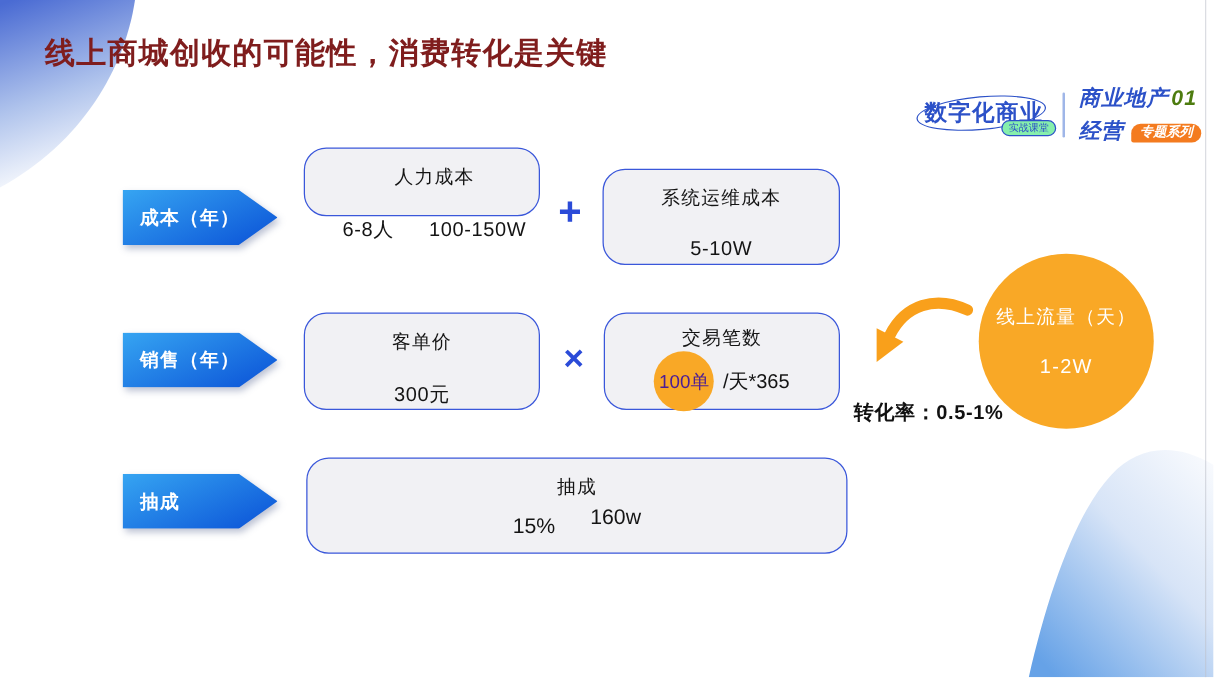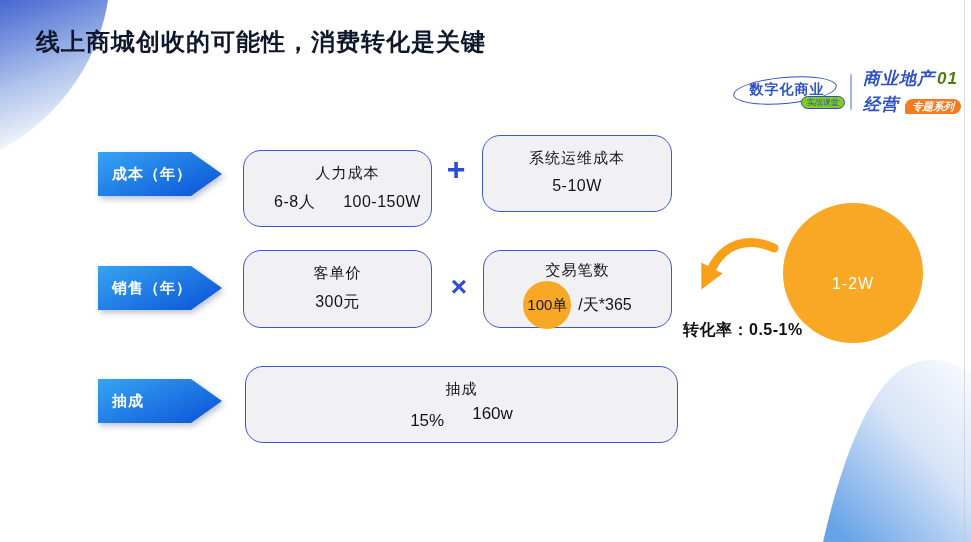--- a/index.html
+++ b/index.html
@@ -10,45 +10,45 @@
     overflow:hidden;
   }
   .deco { position:absolute; pointer-events:none; }
   .deco-tl { top:0; left:0; }
   .deco-br { bottom:0; right:0; }
   .edge-line { position:absolute; left:964px; top:0; width:1px; height:542px;
     background:rgba(190,193,202,0.55); }
 
   .title {
     position:absolute; left:36px; top:26px;
-    font-size:24px; font-weight:bold; color:#0f172a; letter-spacing:1px;
+    font-size:24px; font-weight:bold; color:#7f1d1d; letter-spacing:1px;
     white-space:nowrap;
   }
 
   
   .company {
     position:absolute; top:38px; right:35px;
     font-size:19px; font-weight:bold; color:#E0251B; letter-spacing:2px;
   }
   .badges {
     position:absolute; top:70px; right:10px;
     display:flex; align-items:center; gap:11px;
   }
   .badge-left { position:relative; width:104px; height:38px;
     display:flex; align-items:center; justify-content:center; }
   .badge-left .ellipse {
     position:absolute; left:-2px; top:4px; width:104px; height:27px;
     border:1.5px solid #2C51C8; border-radius:50%;
     transform:rotate(-5deg);
   }
-  .program-text { font-size:14px; font-weight:bold; color:#2C51C8;
+  .program-text { font-size:18px; font-weight:bold; color:#2C51C8;
     letter-spacing:1px; position:relative; top:-2px; }
   .program-sub {
     position:absolute; right:-6px; bottom:2px;
-    font-size:8px; color:#2C51C8; background:#84cc16;
+    font-size:8px; color:#2C51C8; background:#86efac;
     border:1px solid #2C51C8; border-radius:8px; padding:0px 5px;
     white-space:nowrap;
   }
   .divider { width:2px; height:36px; background:#9FB6E8; border-radius:1px; }
   .badge-right { display:flex; flex-direction:column; line-height:1.1; }
   .badge-right .line1 { font-size:17px; font-weight:bold; font-style:italic;
     color:#2C51C8; letter-spacing:1px; }
   .badge-right .line1 .orange { color:#4d7c0f; margin-left:2px; }
   .badge-right .line2 { display:flex; align-items:flex-end; margin-top:7px; }
   .badge-right .line2 .word { font-size:17px; font-weight:bold;
@@ -73,40 +73,40 @@
   .aw1 { top:152px; } .aw2 { top:266px; } .aw3 { top:379px; }
 
   
   .box {
     position:absolute; background:#F1F1F4;
     border:1.6px solid #3A57DA; border-radius:18px;
     display:flex; flex-direction:column; align-items:center;
     color:#141414;
   }
   .box .box-title { font-size:15px; margin-top:13px; letter-spacing:1px; }
-  .box .box-value { font-size:16px; margin-top:9px; letter-spacing:0.5px; }
-  .b1r1 { left:243px; top:150px; width:189px; height:77px;padding-left:20px; }
+  .box .box-value { font-size:16px; margin-top:23px; letter-spacing:0.5px; }
+  .b1r1 { left:243px; top:118px; width:189px; height:55px;padding-left:20px; }
   .b2r1 { left:482px; top:135px; width:190px; height:77px; }
   .b1r2 { left:243px; top:250px; width:189px; height:78px; }
   .b2r2 { left:483px; top:250px; width:189px; height:78px; }
   .b3   { left:245px; top:366px; width:433px; height:77px; }
   .gap2 { margin-left:28px; }
 
   .op { position:absolute; color:#2B4BD8; font-weight:bold; width:30px;
     text-align:center; }
   .op-plus  { left:441px; top:151px; font-size:32px; }
   .op-times { left:444px; top:271px; font-size:28px; }
 
   
   .b2r2 .box-title { margin-top:10px; }
   .trans-row { display:flex; align-items:center; margin-top:1px; }
   .hl-circle {
     width:48px; height:48px; border-radius:50%; background:#F9A826;
     display:flex; align-items:center; justify-content:center;
-    font-size:15px; color:#0f172a; flex:0 0 auto;
+    font-size:15px; color:#4c1d95; flex:0 0 auto;
   }
   .trans-suffix { font-size:16px; margin-left:7px; }
 
   
   .b3 .comm-row { display:flex; align-items:baseline; margin-top:12px; }
   .b3 .comm-v1 { font-size:17px; }
   .b3 .comm-v2 { font-size:17px; margin-left:28px; position:relative; top:-7px; }
 
   
   .big-circle {
@@ -209,20 +209,21 @@
   </div>
   <div class="box b3">
     <div class="box-title">抽成</div>
     <div class="comm-row">
       <span class="comm-v1">15%</span>
       <span class="comm-v2">160w</span>
     </div>
   </div>
 
   <div class="big-circle">
+    <div class="c-title">线上流量（天）</div>
     <div class="c-value">1-2W</div>
   </div>
 
   <svg class="curve-arrow" width="90" height="70" viewBox="0 0 90 70">
     <path d="M82,16 C56,4 32,12 20,36" stroke="#F9A01B" stroke-width="9" stroke-linecap="round" fill="none"></path>
     <path d="M9.3,57.5 L30.7,41.4 L9.3,30.6 Z" fill="#F9A01B"></path>
   </svg>
 
   <div class="conversion">转化率：0.5-1%</div>
 

